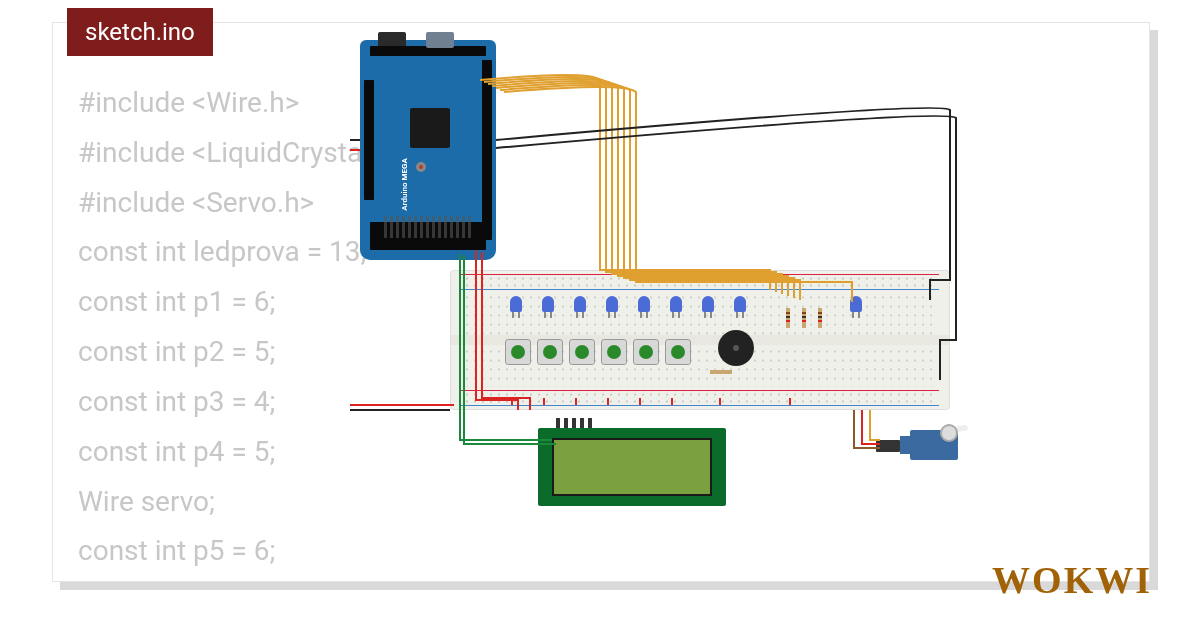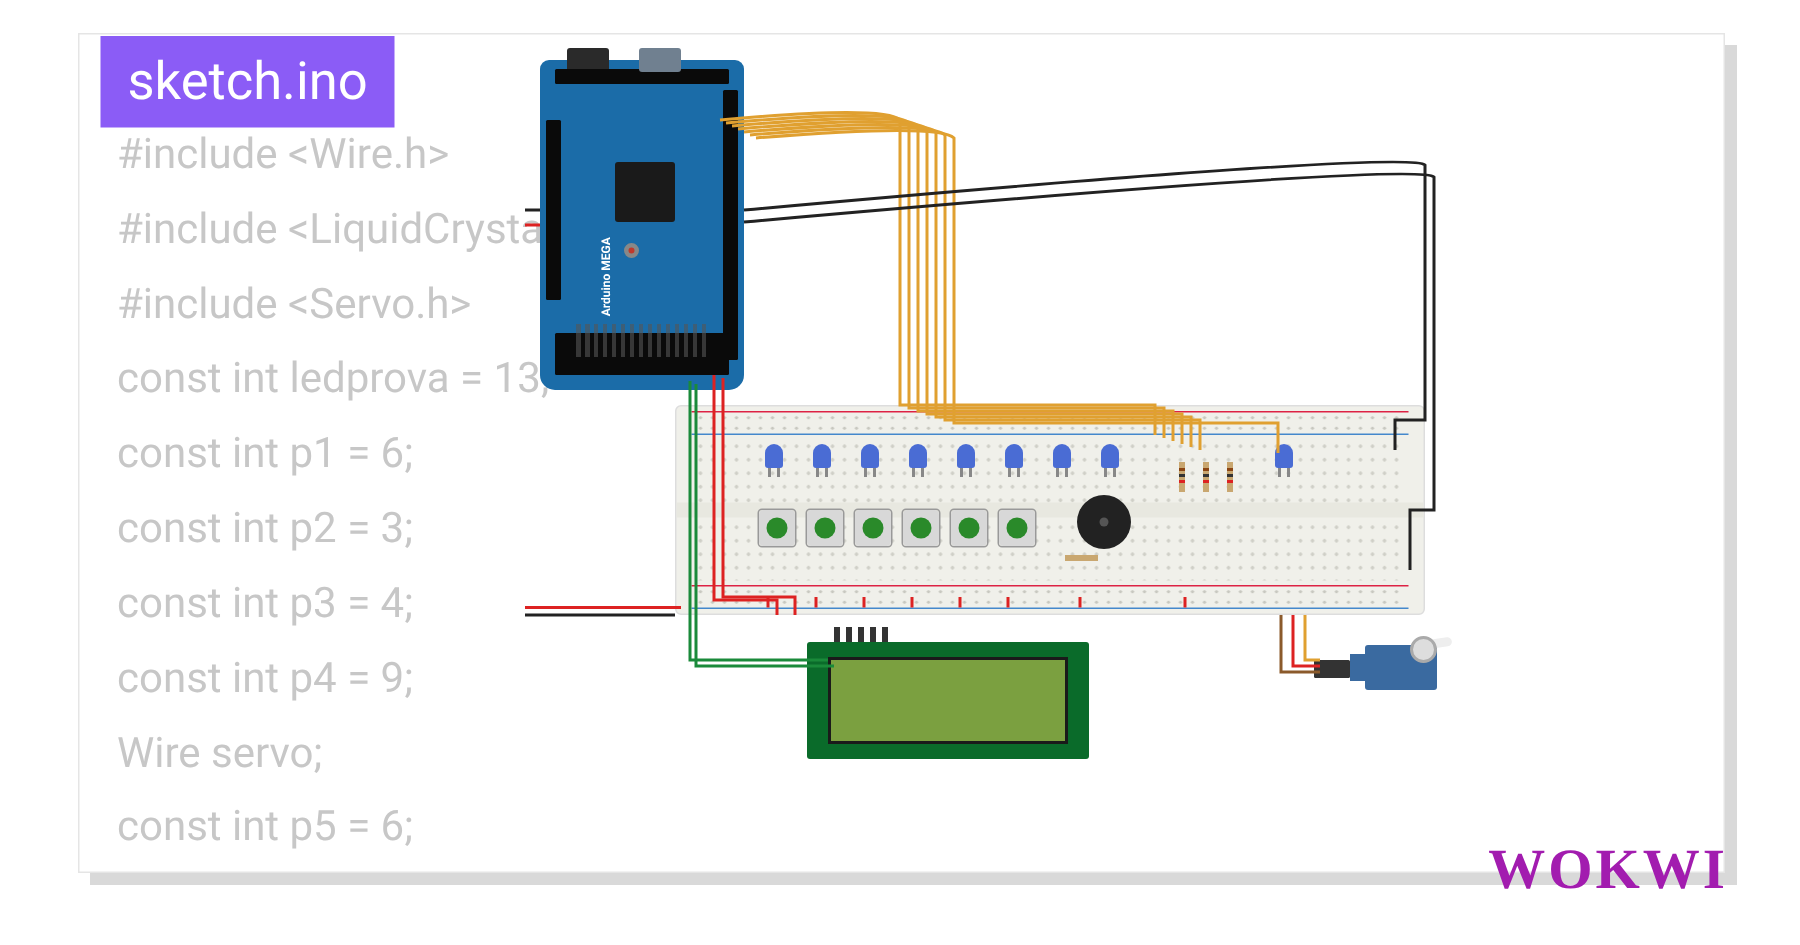--- a/index.html
+++ b/index.html
@@ -1,22 +1,22 @@
 <!DOCTYPE html>
 <html><head>
   <meta charset="utf-8">
   <style>
     *{box-sizing:border-box;margin:0;padding:0}
     body{background:#fff;font-family:-apple-system,BlinkMacSystemFont,"Segoe UI",Roboto,sans-serif;width:1200px;height:630px;overflow:hidden;position:relative}
     .card{position:absolute;left:52px;top:22px;width:1098px;height:560px;background:#fff;border:1px solid #e5e5e5}
     .shadow{position:absolute;left:60px;top:30px;width:1098px;height:560px;background:#d9d9d9;z-index:-1}
-    .tab{position:absolute;left:67px;top:24px;background:#8b5cf6;color:#fff;padding:10px 18px 10px 18px;font-size:35px;font-weight:400;z-index:5}
+    .tab{position:absolute;left:67px;top:8px;background:#7f1d1d;color:#fff;padding:10px 18px 10px 18px;font-size:24px;font-weight:400;z-index:5}
     .code{position:absolute;left:78px;top:78px;font-size:28px;line-height:1.78;color:#c7c7c7;font-weight:400;white-space:pre}
     .sim{position:absolute;left:350px;top:40px;width:640px;height:460px;z-index:3}
-    .logo{position:absolute;right:48px;bottom:28px;font-family:"Comic Sans MS","Comic Sans",cursive;font-size:38px;font-weight:700;letter-spacing:2px;color:#a21caf}
+    .logo{position:absolute;right:48px;bottom:28px;font-family:"Comic Sans MS","Comic Sans",cursive;font-size:38px;font-weight:700;letter-spacing:2px;color:#a16207}
     
     .mega{position:absolute;left:10px;top:0;width:136px;height:220px;background:#1b6ca8;border-radius:6px 6px 10px 10px}
     .mega::before{content:"";position:absolute;top:-8px;left:18px;width:28px;height:18px;background:#2a2a2a;border-radius:2px}
     .mega::after{content:"";position:absolute;top:-8px;left:66px;width:28px;height:16px;background:#708090;border-radius:2px}
     .mega .chip{position:absolute;left:50px;top:68px;width:40px;height:40px;background:#1a1a1a;border-radius:2px}
     .mega .txt2{position:absolute;left:18px;top:140px;font-size:8px;color:#fff;transform:rotate(-90deg);white-space:nowrap;font-weight:700}
     .mega .hdr-top{position:absolute;top:6px;left:10px;right:10px;height:10px;background:#0a0a0a;border-radius:1px}
     .mega .hdr-r{position:absolute;top:20px;right:4px;width:10px;height:180px;background:#0a0a0a;border-radius:1px}
     .mega .hdr-l{position:absolute;top:40px;left:4px;width:10px;height:120px;background:#0a0a0a;border-radius:1px}
     .mega .hdr-bot{position:absolute;bottom:10px;left:10px;right:10px;height:28px;background:#0a0a0a;border-radius:1px}
@@ -64,23 +64,23 @@
 
 <div class="shadow"></div>
 <div class="card"></div>
 <div class="tab">sketch.ino</div>
 
 <div class="code"><span>#include &lt;Wire.h&gt;</span>
 <span>#include &lt;LiquidCrystal_I2C.h&gt;</span>
 <span>#include &lt;Servo.h&gt;</span>
 <span>const int ledprova = 13;</span>
 <span>const int p1 = 6;</span>
-<span>const int p2 = 3;</span>
+<span>const int p2 = 5;</span>
 <span>const int p3 = 4;</span>
-<span>const int p4 = 9;</span>
+<span>const int p4 = 5;</span>
 <span>Wire servo;</span>
 <span>const int p5 = 6;</span></div>
 
 <div class="sim">
   <div class="mega">
     <div class="hdr-top"></div>
     <div class="hdr-r"></div>
     <div class="hdr-l"></div>
     <div class="hdr-bot">
         <div class="pins"></div>

